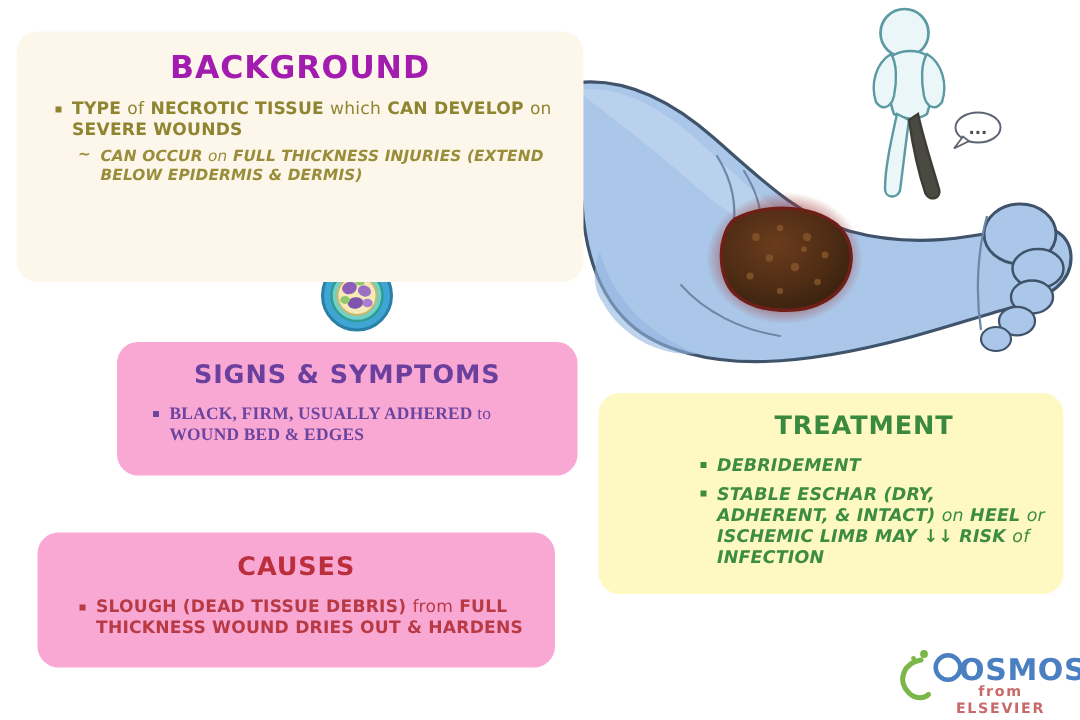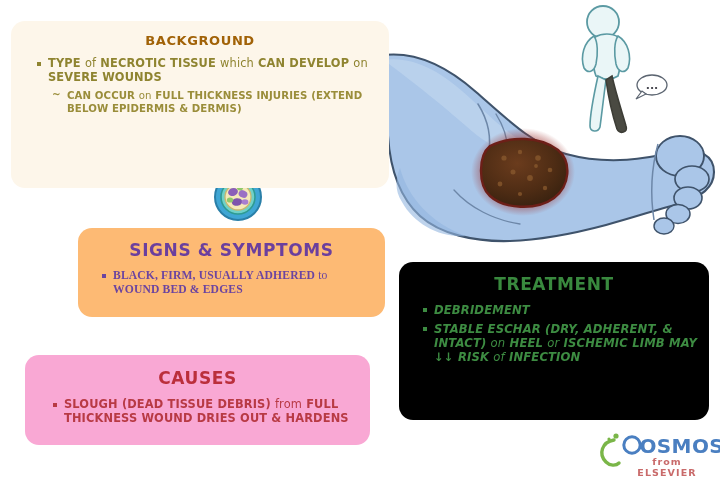--- a/index.html
+++ b/index.html
@@ -61,50 +61,51 @@
     font-weight: 700;
   }
   .lw { font-weight: 400; text-transform: lowercase; }
 
   
   #bg-card {
     left: 11px; top: 21px; width: 378px; height: 167px;
     background: #fdf6ea;
     color: #9a8b2e;
   }
-  #bg-card .card-title { font-size: 13px; color: #a16207; padding-top: 12px; }
+  #bg-card .card-title { font-size: 21px; color: #a21caf; padding-top: 12px; }
   #bg-card .bullets { margin-top: 9px; padding: 0 12px 0 24px; }
   #bg-card .b1 { font-size: 11.4px; line-height: 13.6px; color: #8f8430; }
-  #bg-card .b2 { font-size: 10.2px; line-height: 12.6px; color: #9a8d3a; margin-top: 6px; }
+  #bg-card .b2 { font-size: 10.2px; line-height: 12.6px; color: #9a8d3a; margin-top: 6px; font-style: italic; }
 
   
   #signs-card {
     left: 78px; top: 228px; width: 307px; height: 89px;
-    background: #fdba74;
+    background: #f9a8d4;
     color: #6f4a9e;
   }
   #signs-card .card-title { font-size: 17px; color: #6b3f9e; padding-top: 12px; }
   #signs-card .bullets { margin-top: 9px; padding: 0 16px 0 22px; }
   #signs-card .b1 { font-size: 11.6px; line-height: 14px; color: #6b44a0; font-family: Liberation Serif, serif; }
 
   
   #causes-card {
     left: 25px; top: 355px; width: 345px; height: 90px;
     background: #f9a8d4;
     color: #b5333f;
   }
   #causes-card .card-title { font-size: 17px; color: #bb2f3c; padding-top: 13px; }
   #causes-card .bullets { margin-top: 10px; padding: 0 14px 0 26px; }
   #causes-card .b1 { font-size: 11.4px; line-height: 13.8px; color: #b83a44; }
 
   
   #treatment-card {
-    left: 399px; top: 262px; width: 310px; height: 158px;
-    background: #000000;
+    left: 399px; top: 262px; width: 310px; height: 134px;
+    background: #fef9c3;
     color: #3a8a3f;
+    padding-left: 44px;
   }
   #treatment-card .card-title { font-size: 17px; color: #39893e; padding-top: 12px; }
   #treatment-card .bullets { margin-top: 9px; padding: 0 10px 0 22px; font-style: italic; }
   #treatment-card .b1 { font-size: 11.6px; line-height: 14px; color: #3d8c42; margin-top: 5px; }
   #treatment-card .b2 { font-size: 10.2px; line-height: 12.4px; color: #4d9450; margin-top: 4px; }
 
   
   #foot-illustration { position: absolute; left: 370px; top: 48px; width: 350px; height: 215px; }
   #stick-figure { position: absolute; left: 556px; top: 2px; width: 120px; height: 140px; }
   #cell-icon { position: absolute; left: 212px; top: 172px; width: 52px; height: 50px; }

